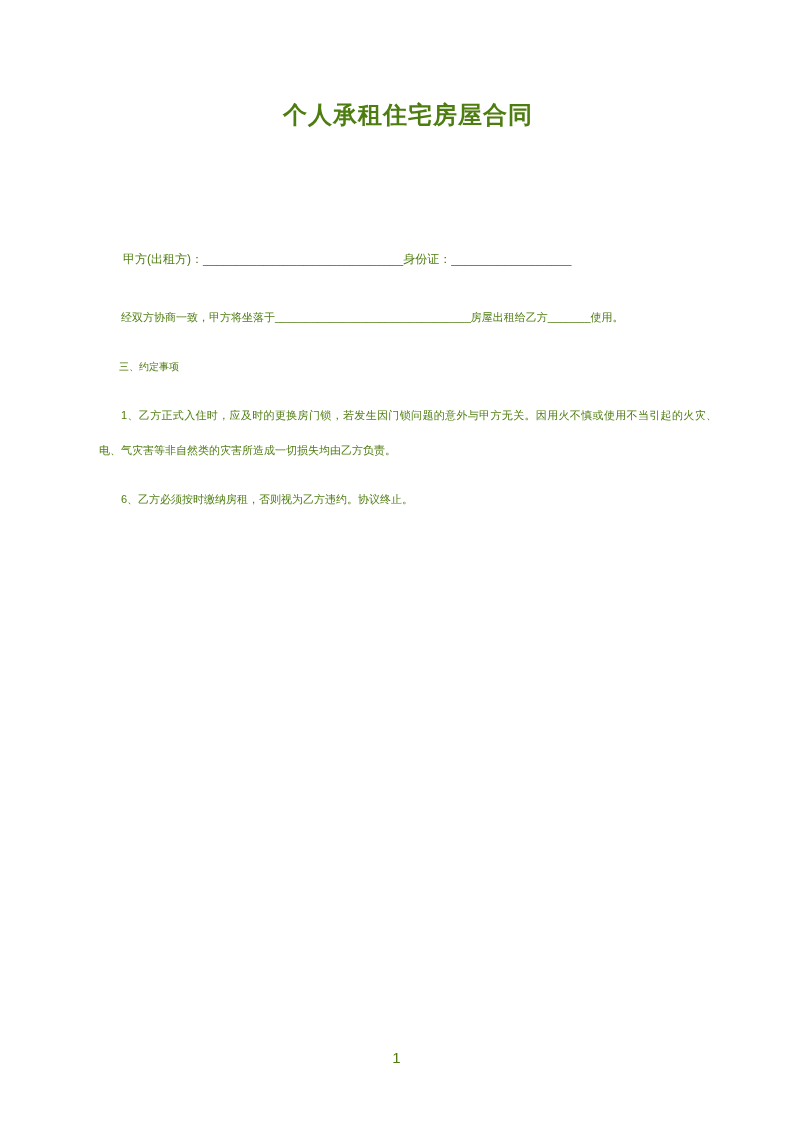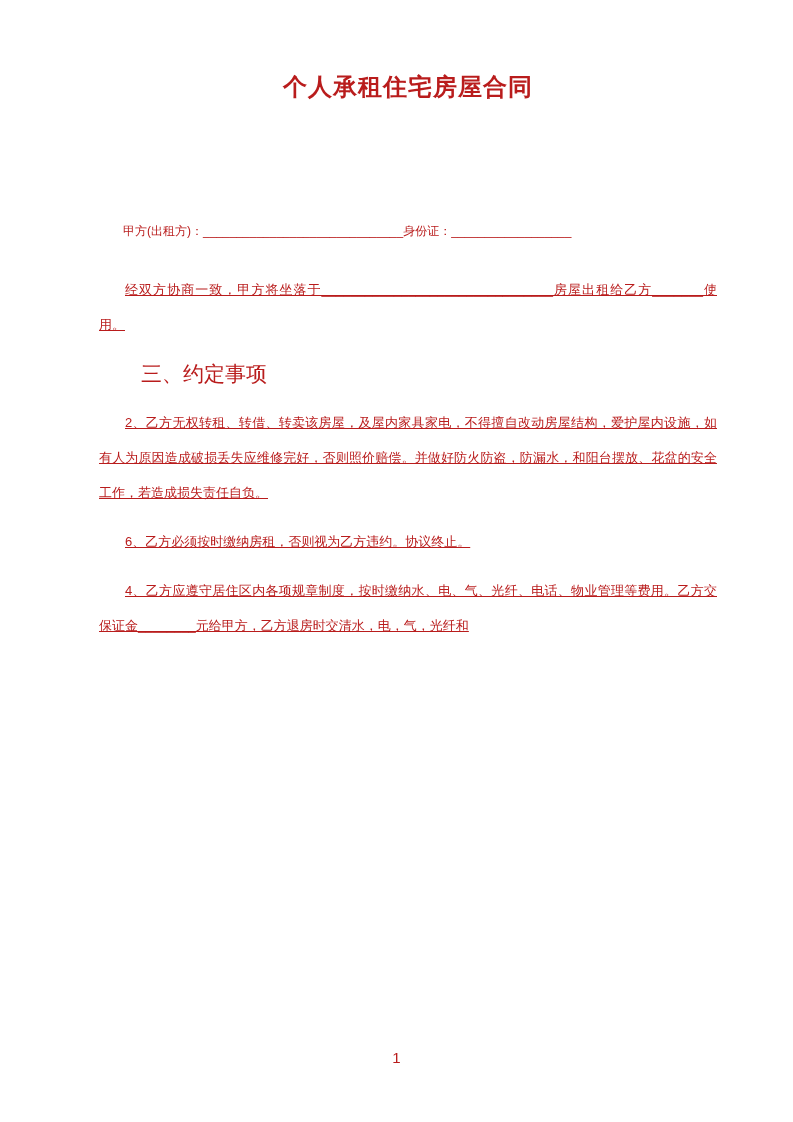--- a/index.html
+++ b/index.html
@@ -5,24 +5,24 @@
   html, body {
     margin: 0;
     padding: 0;
     background: #ffffff;
   }
   .page {
     position: relative;
     width: 793px;
     height: 1122px;
     background: #ffffff;
-    color: #b91c1c;
+    color: #4d7c0f;
     font-family: "Liberation Sans", "DejaVu Sans", sans-serif;
     box-sizing: border-box;
-    padding: 72px 76px 0 99px;
+    padding: 100px 76px 0 99px;
     overflow: hidden;
   }
   .title {
     font-size: 24px;
     font-weight: 700;
     text-align: center;
     line-height: 30px;
     letter-spacing: 1px;
     margin: 0 0 118px 0;
   }
@@ -30,33 +30,32 @@
     font-size: 12px;
     line-height: 22px;
     margin: 0 0 30px 0;
     text-indent: 2em;
     white-space: nowrap;
   }
   .party-line .blank {
     letter-spacing: 0;
   }
   .body-paragraph {
-    font-size: 13px;
+    font-size: 11px;
     line-height: 35px;
     margin: 14px 0 0 0;
     text-indent: 2em;
     text-align: justify;
     word-break: break-all;
-    text-decoration: underline;
   }
   .body-paragraph.first {
     margin-top: 26px;
   }
   .section-heading {
-    font-size: 21px;
+    font-size: 10px;
     line-height: 35px;
     margin: 14px 0 0 0;
     text-indent: 2em;
   }
   .page-number {
     position: absolute;
     left: 0;
     right: 0;
     top: 1048px;
     text-align: center;
@@ -73,22 +72,21 @@
 
   <div class="party-line"><span>甲方(出租方)：</span><span class="blank">______________________________</span><span>身份证：</span><span class="blank">__________________</span></div>
 
 
   <p class="body-paragraph first">经双方协商一致，甲方将坐落于________________________________房屋出租给乙方_______使用。</p>
 
 
 
   <p class="section-heading">三、约定事项</p>
 
+  <p class="body-paragraph">1、乙方正式入住时，应及时的更换房门锁，若发生因门锁问题的意外与甲方无关。因用火不慎或使用不当引起的火灾、电、气灾害等非自然类的灾害所造成一切损失均由乙方负责。</p>
 
-  <p class="body-paragraph">2、乙方无权转租、转借、转卖该房屋，及屋内家具家电，不得擅自改动房屋结构，爱护屋内设施，如有人为原因造成破损丢失应维修完好，否则照价赔偿。并做好防火防盗，防漏水，和阳台摆放、花盆的安全工作，若造成损失责任自负。</p>
 
   <p class="body-paragraph">6、乙方必须按时缴纳房租，否则视为乙方违约。协议终止。</p>
 
-  <p class="body-paragraph">4、乙方应遵守居住区内各项规章制度，按时缴纳水、电、气、光纤、电话、物业管理等费用。乙方交保证金________元给甲方，乙方退房时交清水，电，气，光纤和</p>
 
   <div class="page-number">1</div>
 
 </div>
 
 </body></html>

